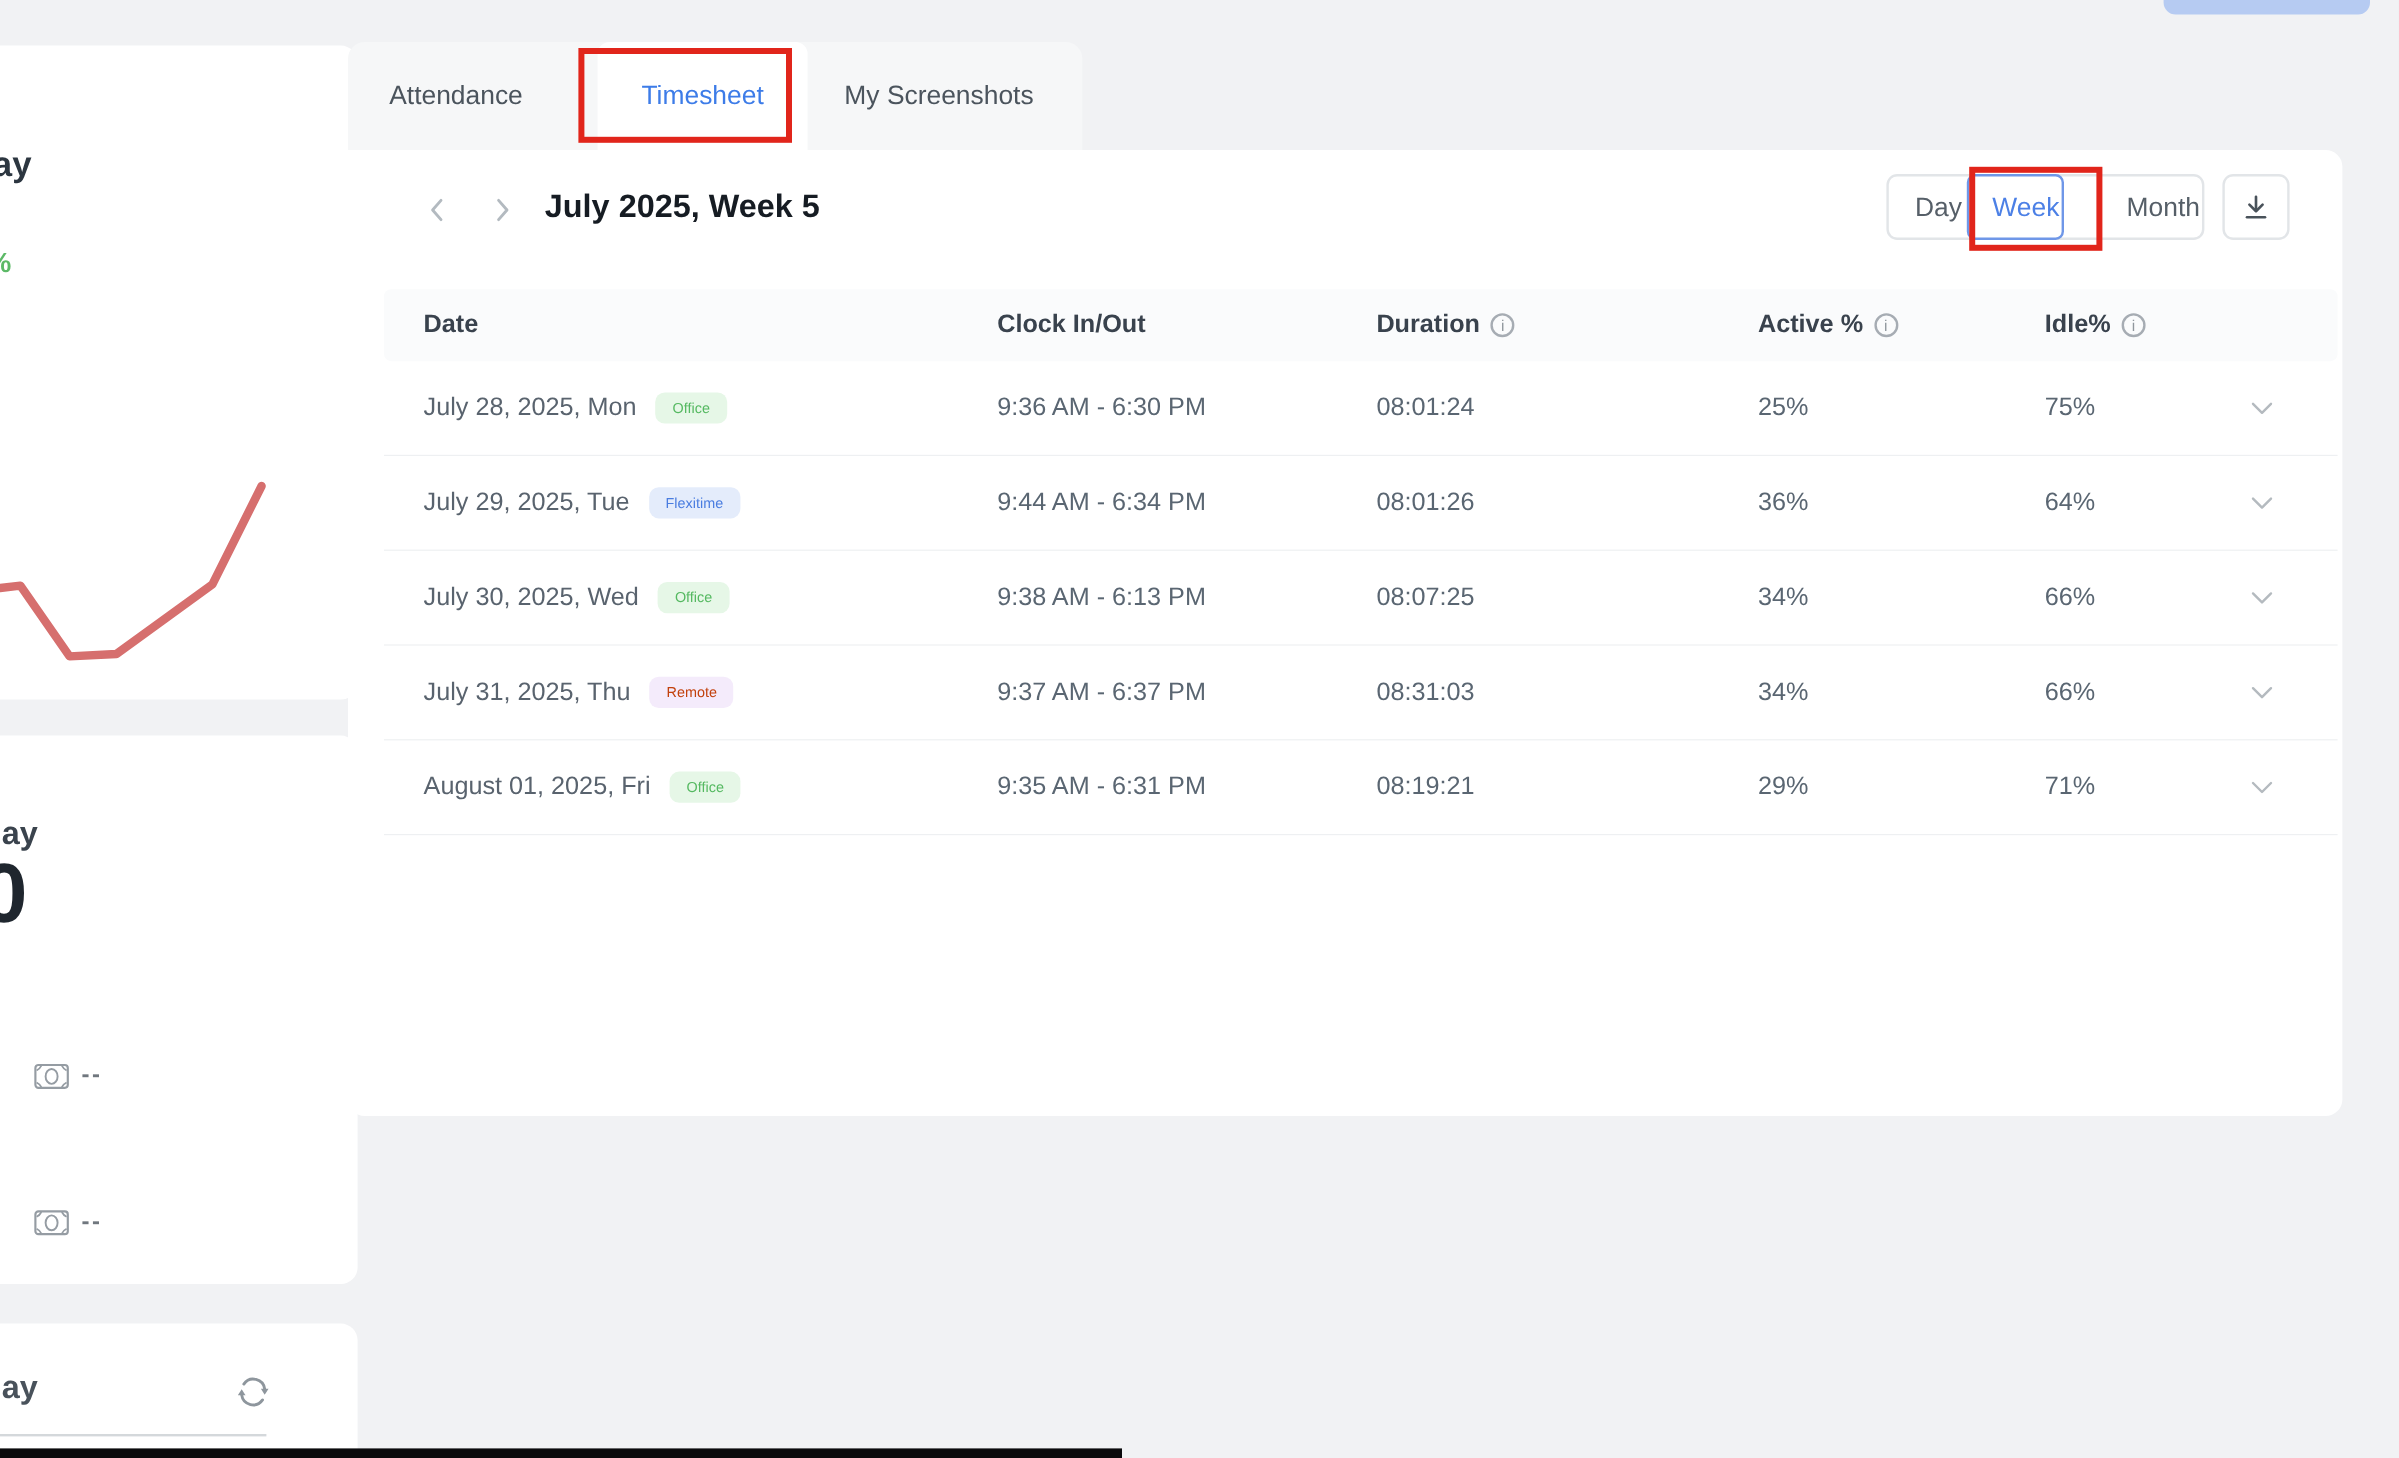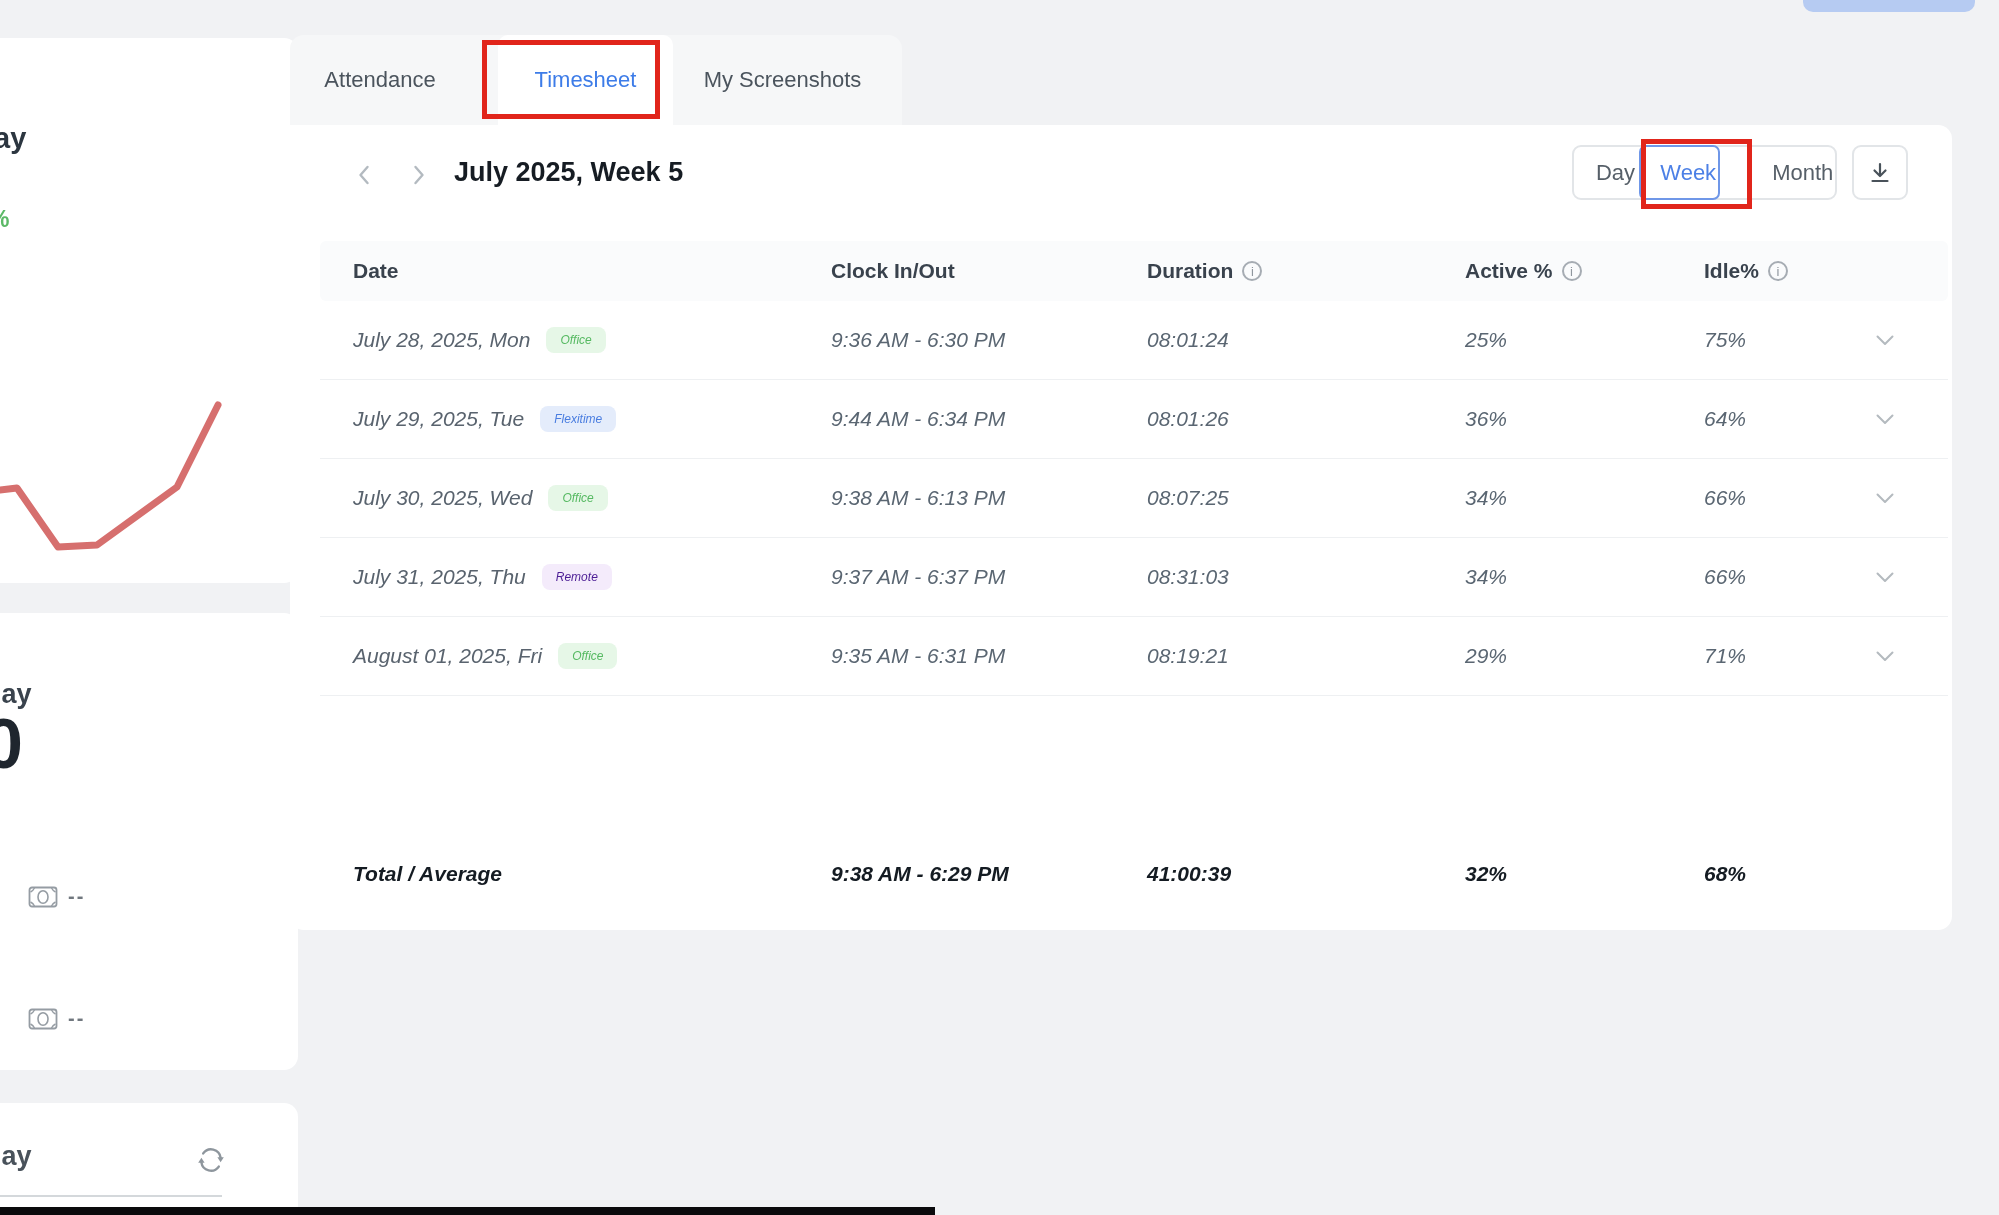--- a/index.html
+++ b/index.html
@@ -65,26 +65,26 @@
   .tgrid { display:grid; grid-template-columns:478px 316px 318px 239px 171px 106px; align-items:center; }
   .thead { position:absolute; left:30px; top:116px; width:1628px; height:60px;
            background:#fafbfc; border-radius:6px; }
   .th { padding-left:33px; font-size:21px; font-weight:600; color:#39424d;
         display:flex; align-items:center; }
   .info { width:20px; height:20px; border:2px solid #a6acb3; border-radius:50%;
           color:#8f969d; font-size:13px; font-weight:400; display:inline-flex;
           align-items:center; justify-content:center; margin-left:9px; cursor:pointer; flex:none; }
   .trow { position:absolute; left:30px; width:1628px; height:79px;
           border-bottom:1px solid #eef0f2; cursor:pointer; }
-  .td { padding-left:33px; font-size:21px; color:#5a6672;font-style:italic; }
+  .td { padding-left:33px; font-size:21px; color:#5a6672; }
   .td-date { display:flex; align-items:center; gap:16px; color:#59636e; }
   .badge { font-size:12px; padding:6px 14px; border-radius:8px; white-space:nowrap; }
   .badge-office    { background:#e6f7e7; color:#55b961; }
   .badge-flexitime { background:#e4ecfb; color:#4a7de0; }
-  .badge-remote    { background:#f4ebfb; color:#4c1d95; }
+  .badge-remote    { background:#f4ebfb; color:#c2410c; }
   .td-chevron { padding-left:33px; display:flex; align-items:center; }
   .trow-total { position:absolute; left:30px; top:720px; width:1628px; height:58px; }
   .trow-total .td { font-weight:700; color:#141b22; }
 </style>
 </head>
 <body>
 
 <div class="canvas">
 
   <div class="side-card" id="card1">
@@ -266,26 +266,18 @@
       <div class="td">08:19:21</div>
       <div class="td">29%</div>
       <div class="td">71%</div>
       <div class="td-chevron">
         <svg width="20" height="13" viewBox="0 0 20 13">
           <polyline points="2.5,2.5 10,10 17.5,2.5" fill="none" stroke="#b4babf" stroke-width="2" stroke-linecap="round" stroke-linejoin="round"></polyline>
           </svg>
       </div>
     </div>
 
-    <div class="trow-total tgrid">
-      <div class="td">Total / Average</div>
-      <div class="td">9:38 AM - 6:29 PM</div>
-      <div class="td">41:00:39</div>
-      <div class="td">32%</div>
-      <div class="td">68%</div>
-      <div></div>
-    </div>
 
   </div>
 
   <div class="red-box" id="redbox-week"></div>
 
 </div>
 
 </body></html>

